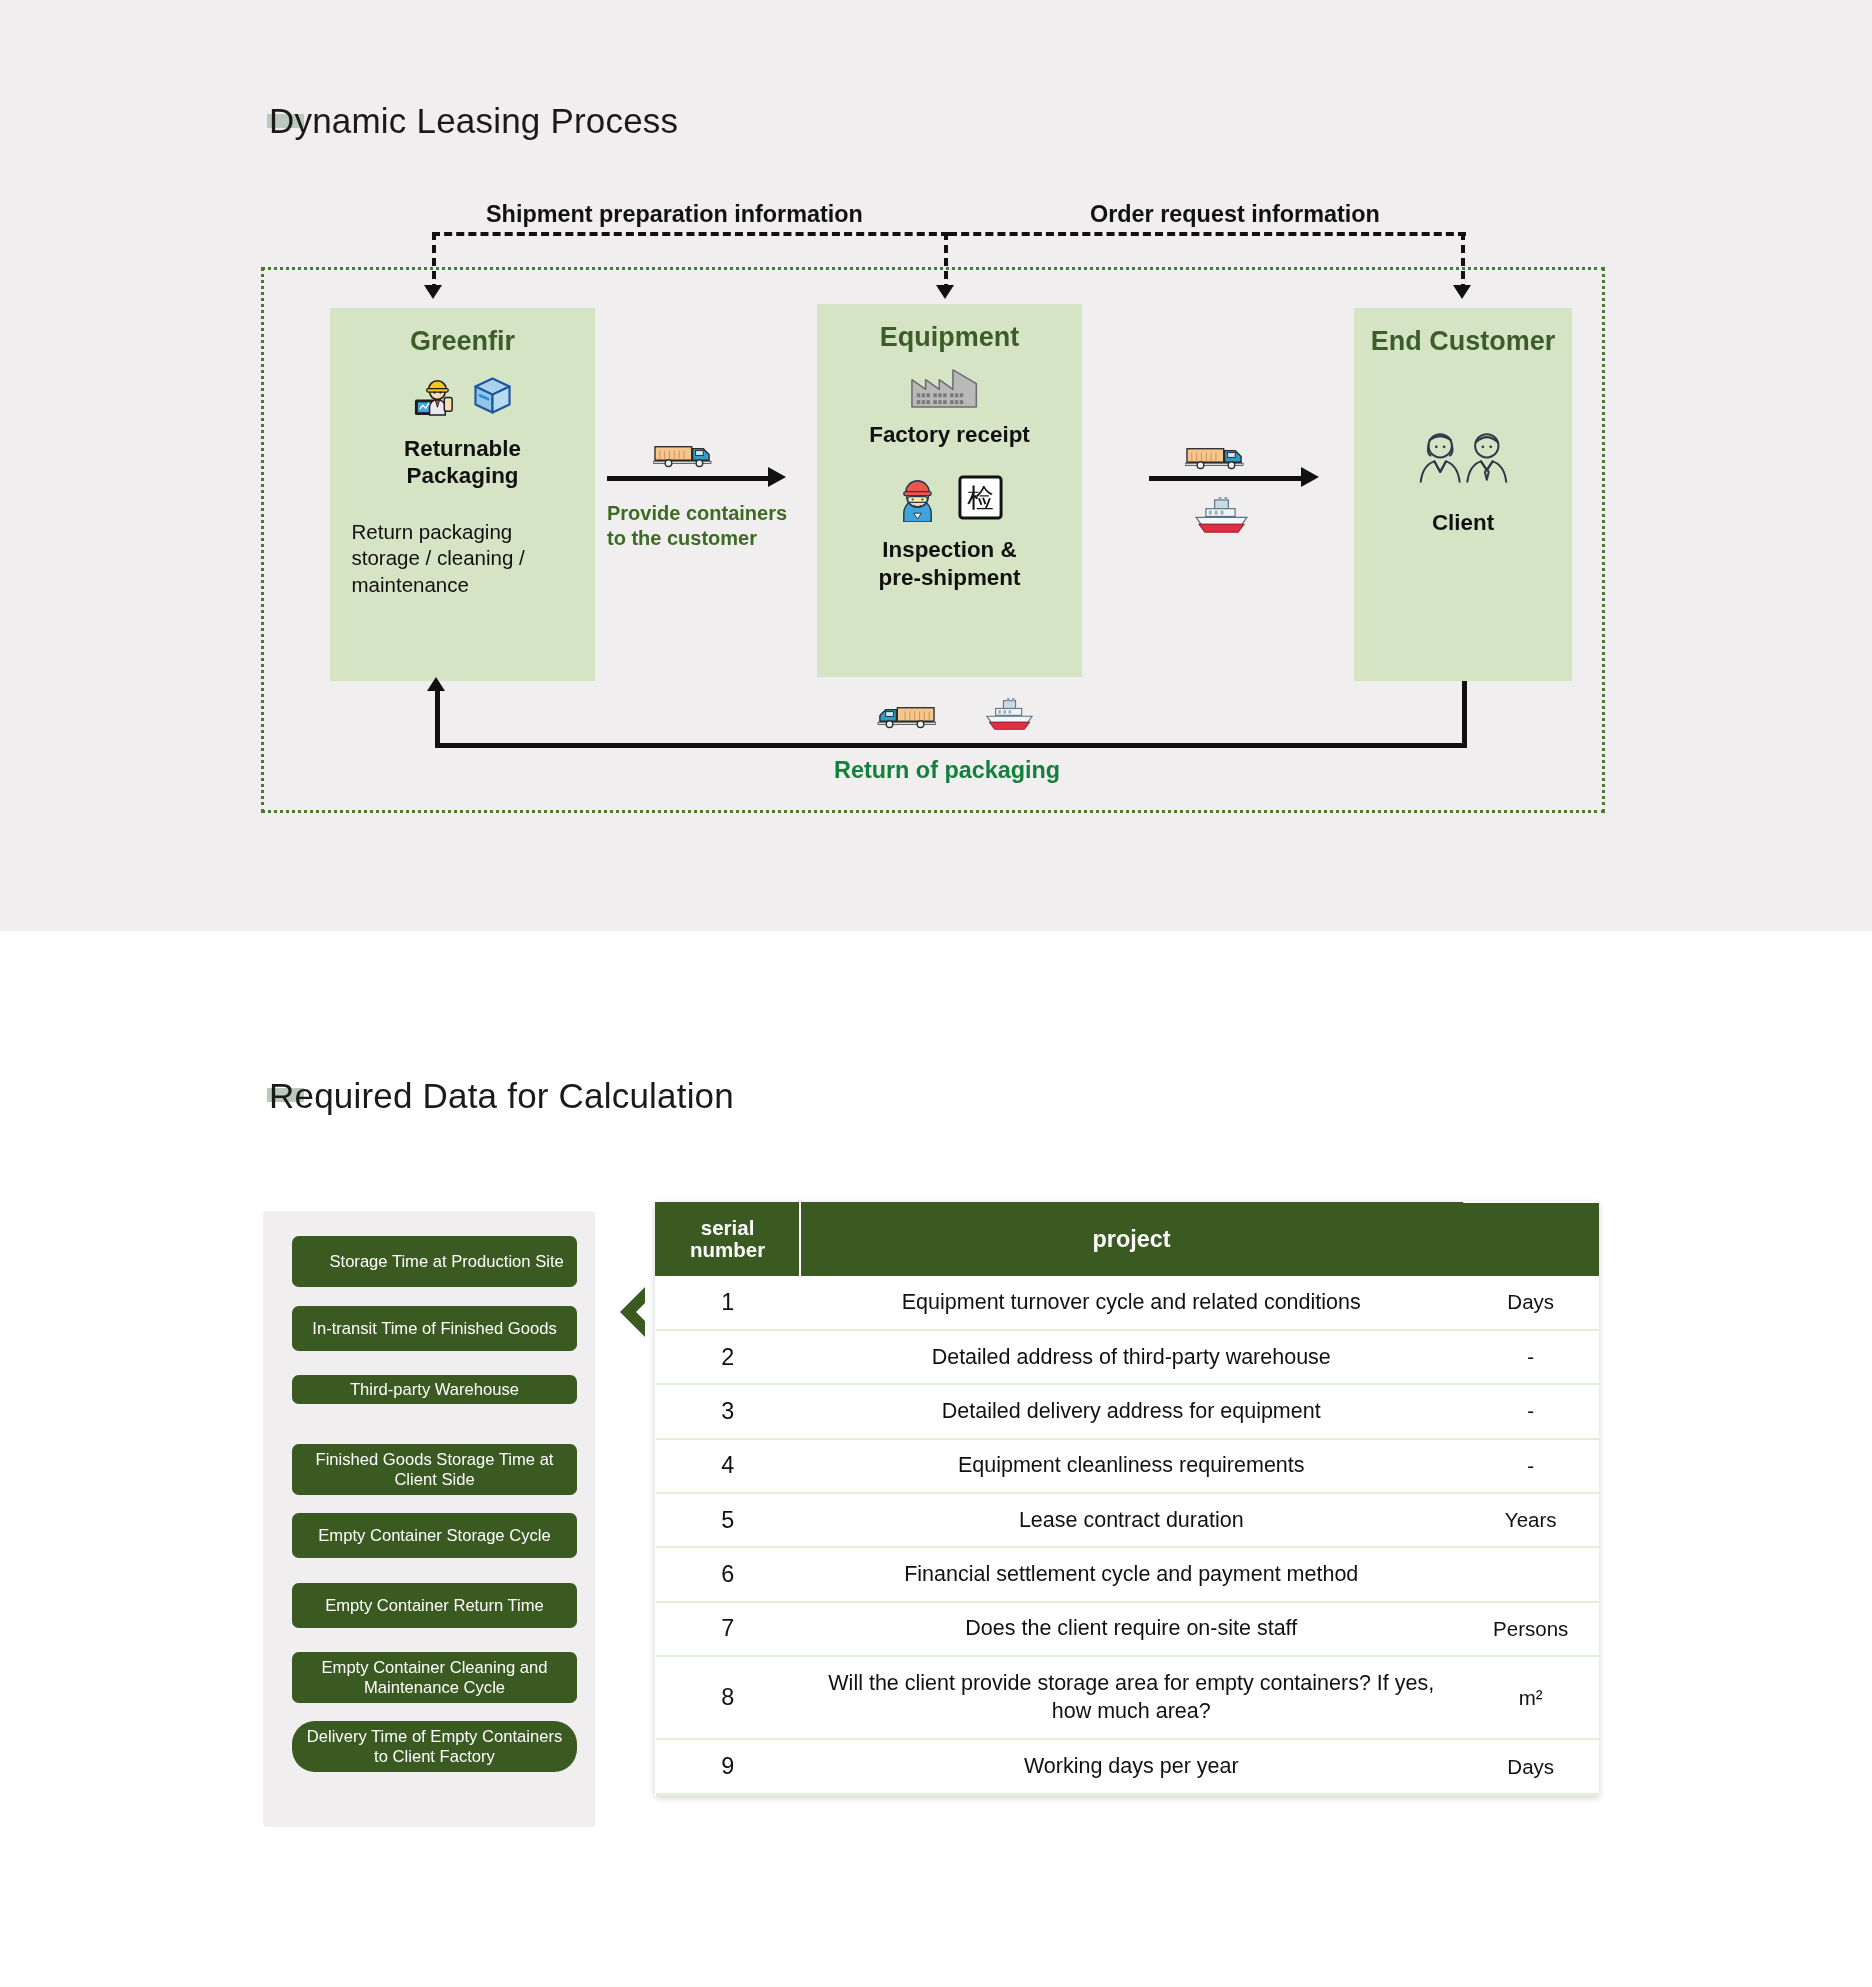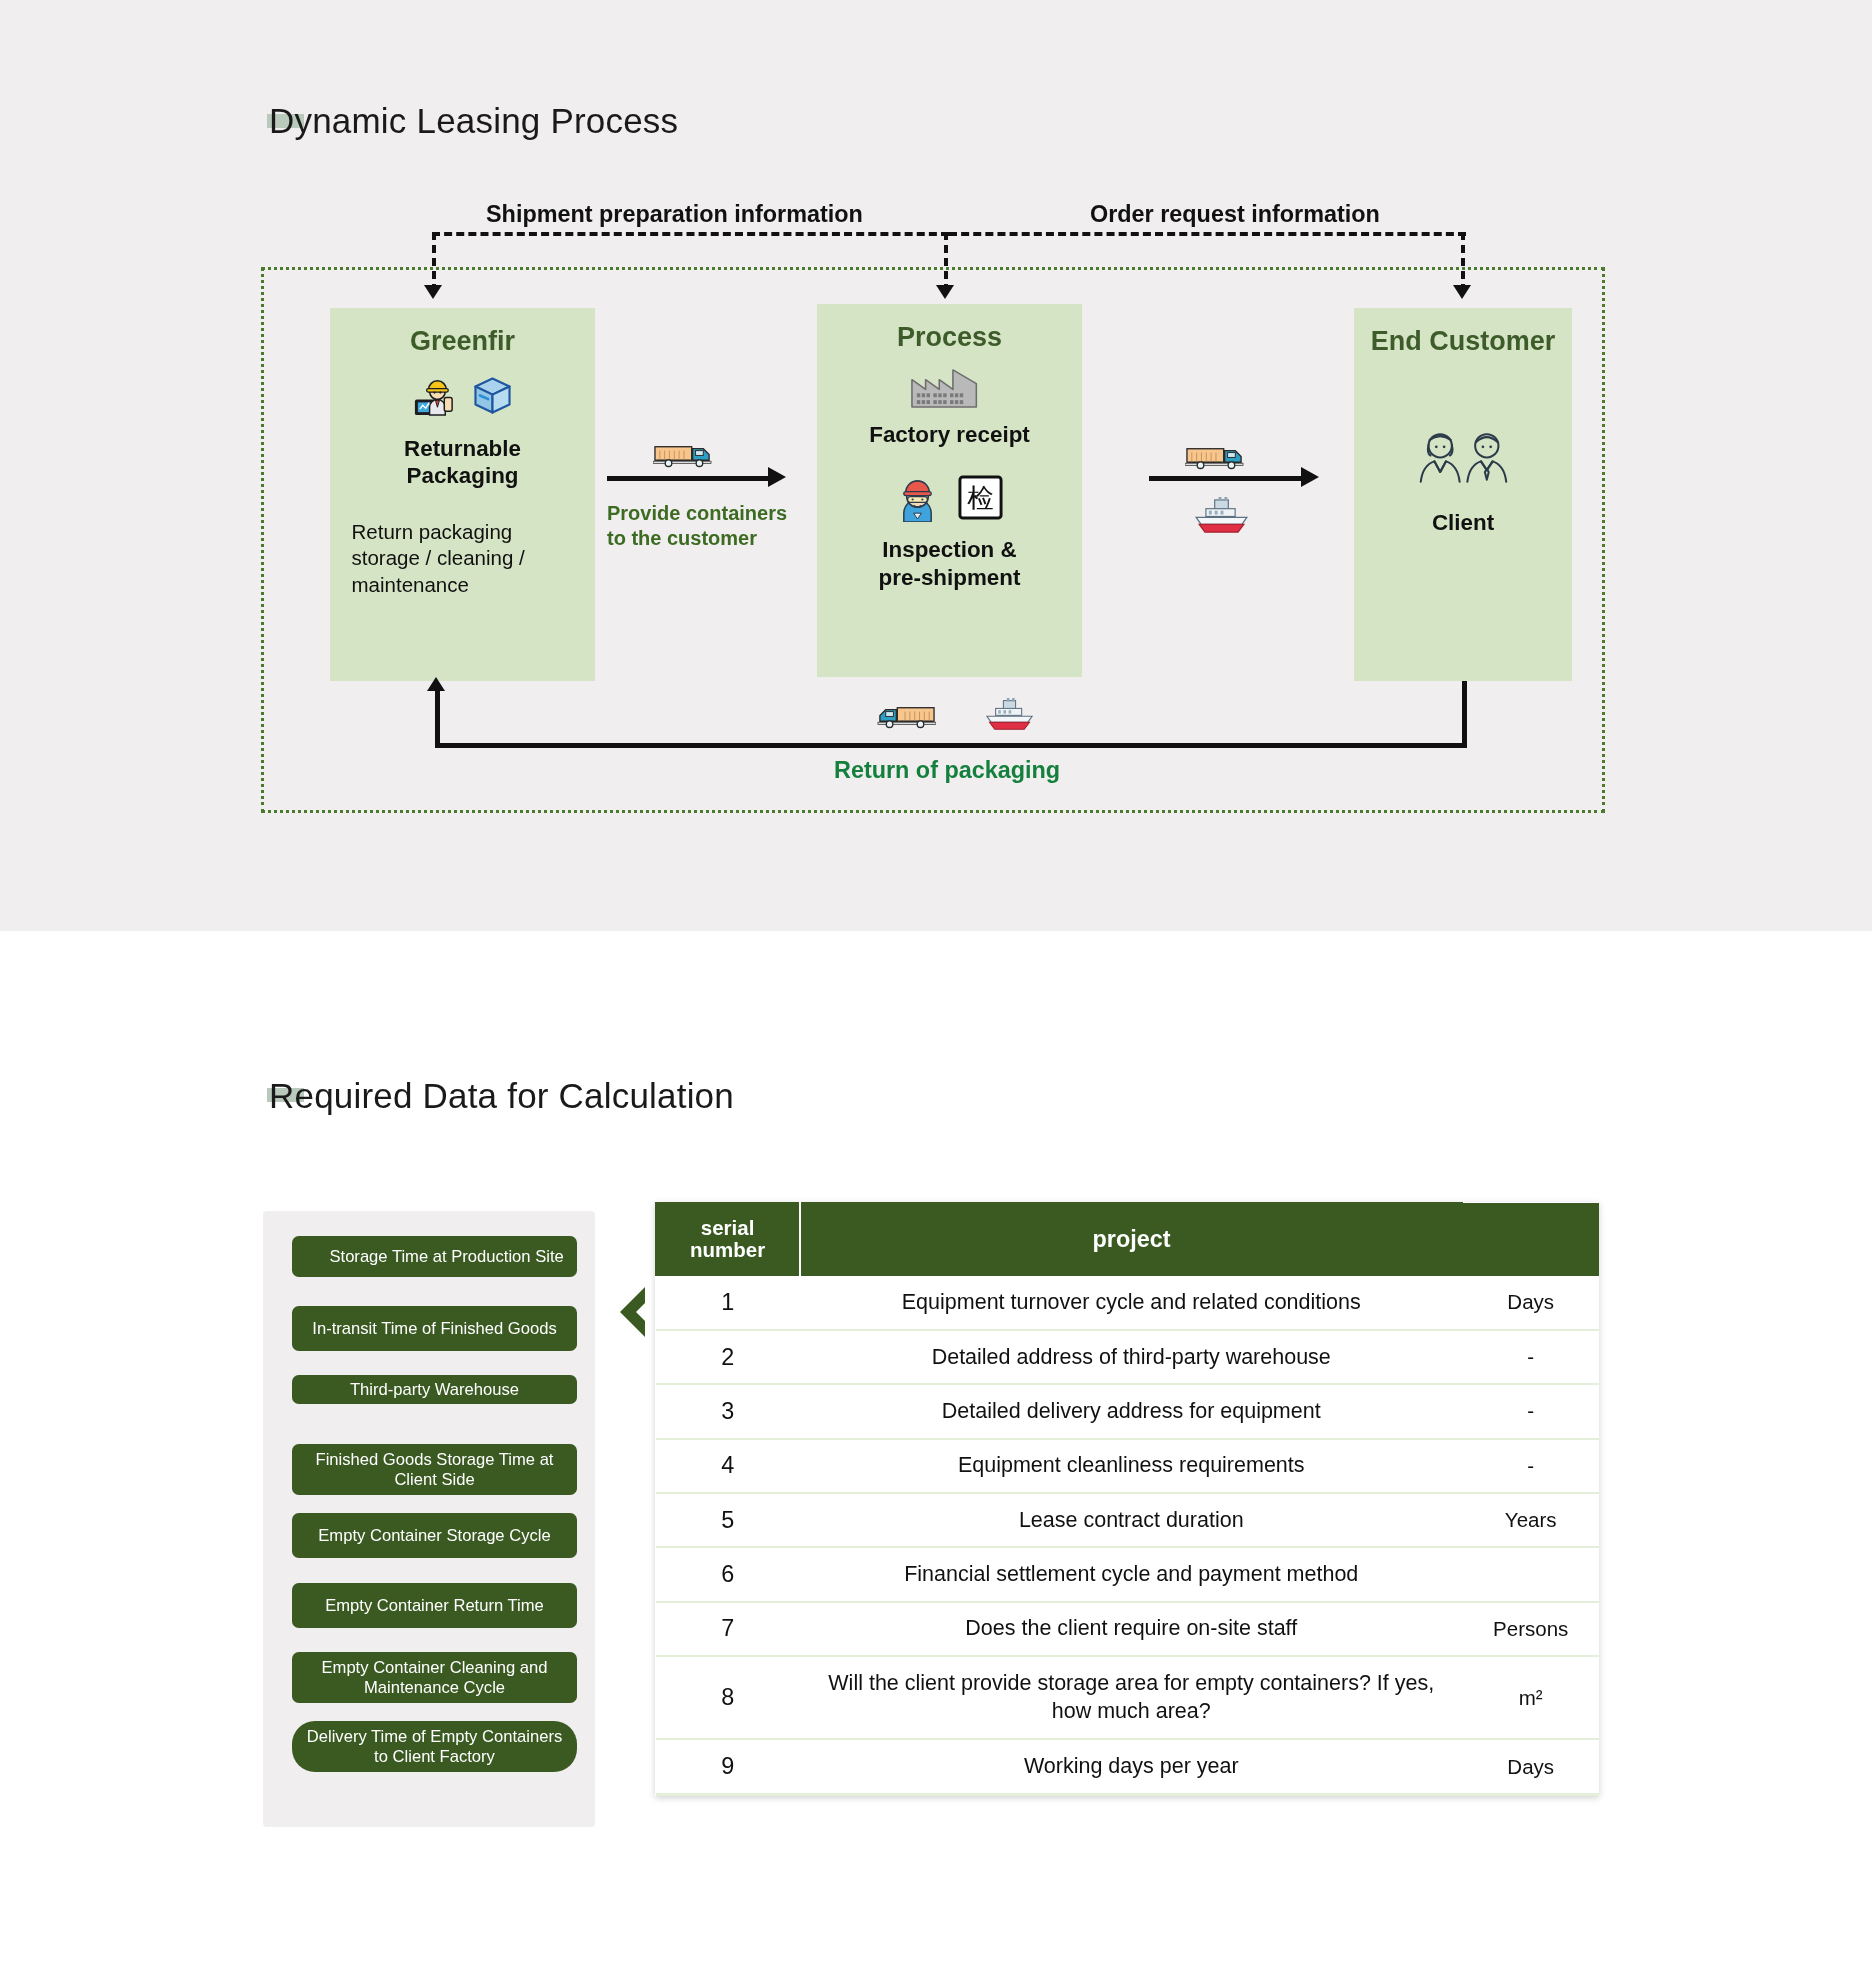--- a/index.html
+++ b/index.html
@@ -256,21 +256,21 @@
       <circle cx="16" cy="25" r="3.4" fill="#e7f4fa" stroke="#2a2a2a" stroke-width="1.4"></circle>
       <circle cx="48" cy="25" r="3.4" fill="#e7f4fa" stroke="#2a2a2a" stroke-width="1.4"></circle>
     </svg>
   </span>
   <div class="solid-h" style="left:607px; top:476px; width:166px;"></div>
   <div class="arrowhead-right" style="left:768px; top:467px;"></div>
   <div class="mid-label" style="left:607px; top:501px; white-space:pre-line;">Provide containers
 to the customer</div>
 
   <div class="actor-box" style="left:817px; top:304px; width:265px; height:373px;">
-    <div class="actor-title">Process</div>
+    <div class="actor-title">Equipment</div>
     <div class="icon-row" style="margin-top:11.7px;">
       <span>
         <svg width="80" height="45" viewBox="0 0 82 46">
           <path d="M2 44 V16 l14 10 V16 l14 10 V16 l14 10 V6 l24 14 v24 z" fill="#b9b9b9" stroke="#6e6e6e" stroke-width="1.6" stroke-linejoin="round"></path>
           <g fill="#7a7a7a">
             <rect x="7" y="30" width="3.5" height="4"></rect>
               <rect x="12" y="30" width="3.5" height="4"></rect>
               <rect x="17" y="30" width="3.5" height="4"></rect>
             <rect x="24" y="30" width="3.5" height="4"></rect>
               <rect x="29" y="30" width="3.5" height="4"></rect>
@@ -406,21 +406,21 @@
   <div class="bottom-label" style="left:834px; top:757px;">Return of packaging</div>
 
 </div>
 
 <div id="section-data"></div>
 
 <div class="heading-mark" style="left:267px; top:1088px;"></div>
 <div class="page-heading" style="left:269px; top:1076px;">Required Data for Calculation</div>
 
 <div id="chip-panel">
-  <div class="chip" style="top:25px; height:41px;padding-left:32px;">Storage Time at Production Site</div>
+  <div class="chip" style="top:25px; height:51px;padding-left:32px;">Storage Time at Production Site</div>
   <div class="chip" style="top:95px; height:45px;">In-transit Time of Finished Goods</div>
   <div class="chip" style="top:164px; height:29px;">Third-party Warehouse</div>
   <div class="chip" style="top:233px; height:51px;">Finished Goods Storage Time at Client Side</div>
   <div class="chip" style="top:302px; height:45px;">Empty Container Storage Cycle</div>
   <div class="chip" style="top:372px; height:45px;">Empty Container Return Time</div>
   <div class="chip" style="top:441px; height:51px;">Empty Container Cleaning and Maintenance Cycle</div>
   <div class="chip" style="top:510px; height:51px;border-radius:23px;">Delivery Time of Empty Containers to Client Factory</div>
 </div>
 
 <div id="chevron"></div>

